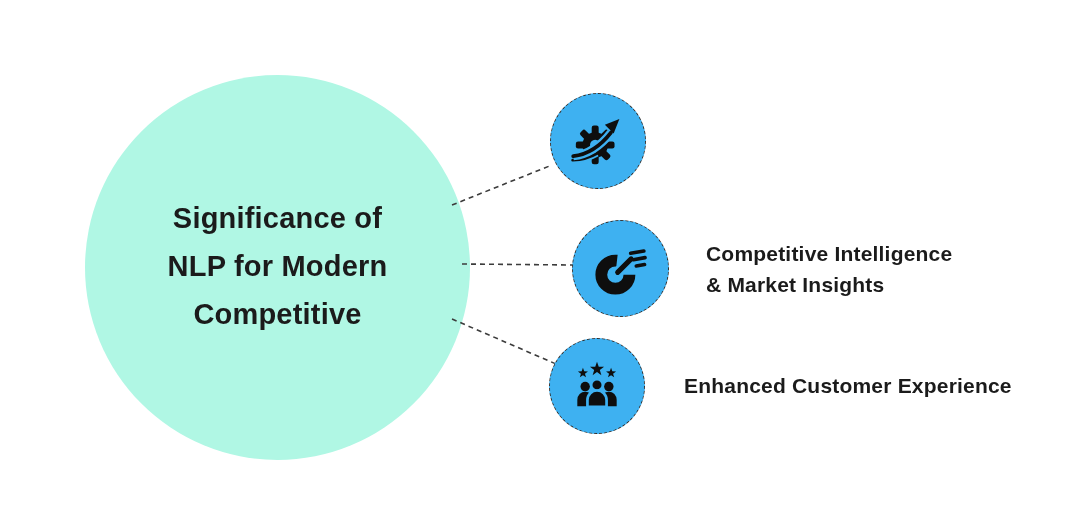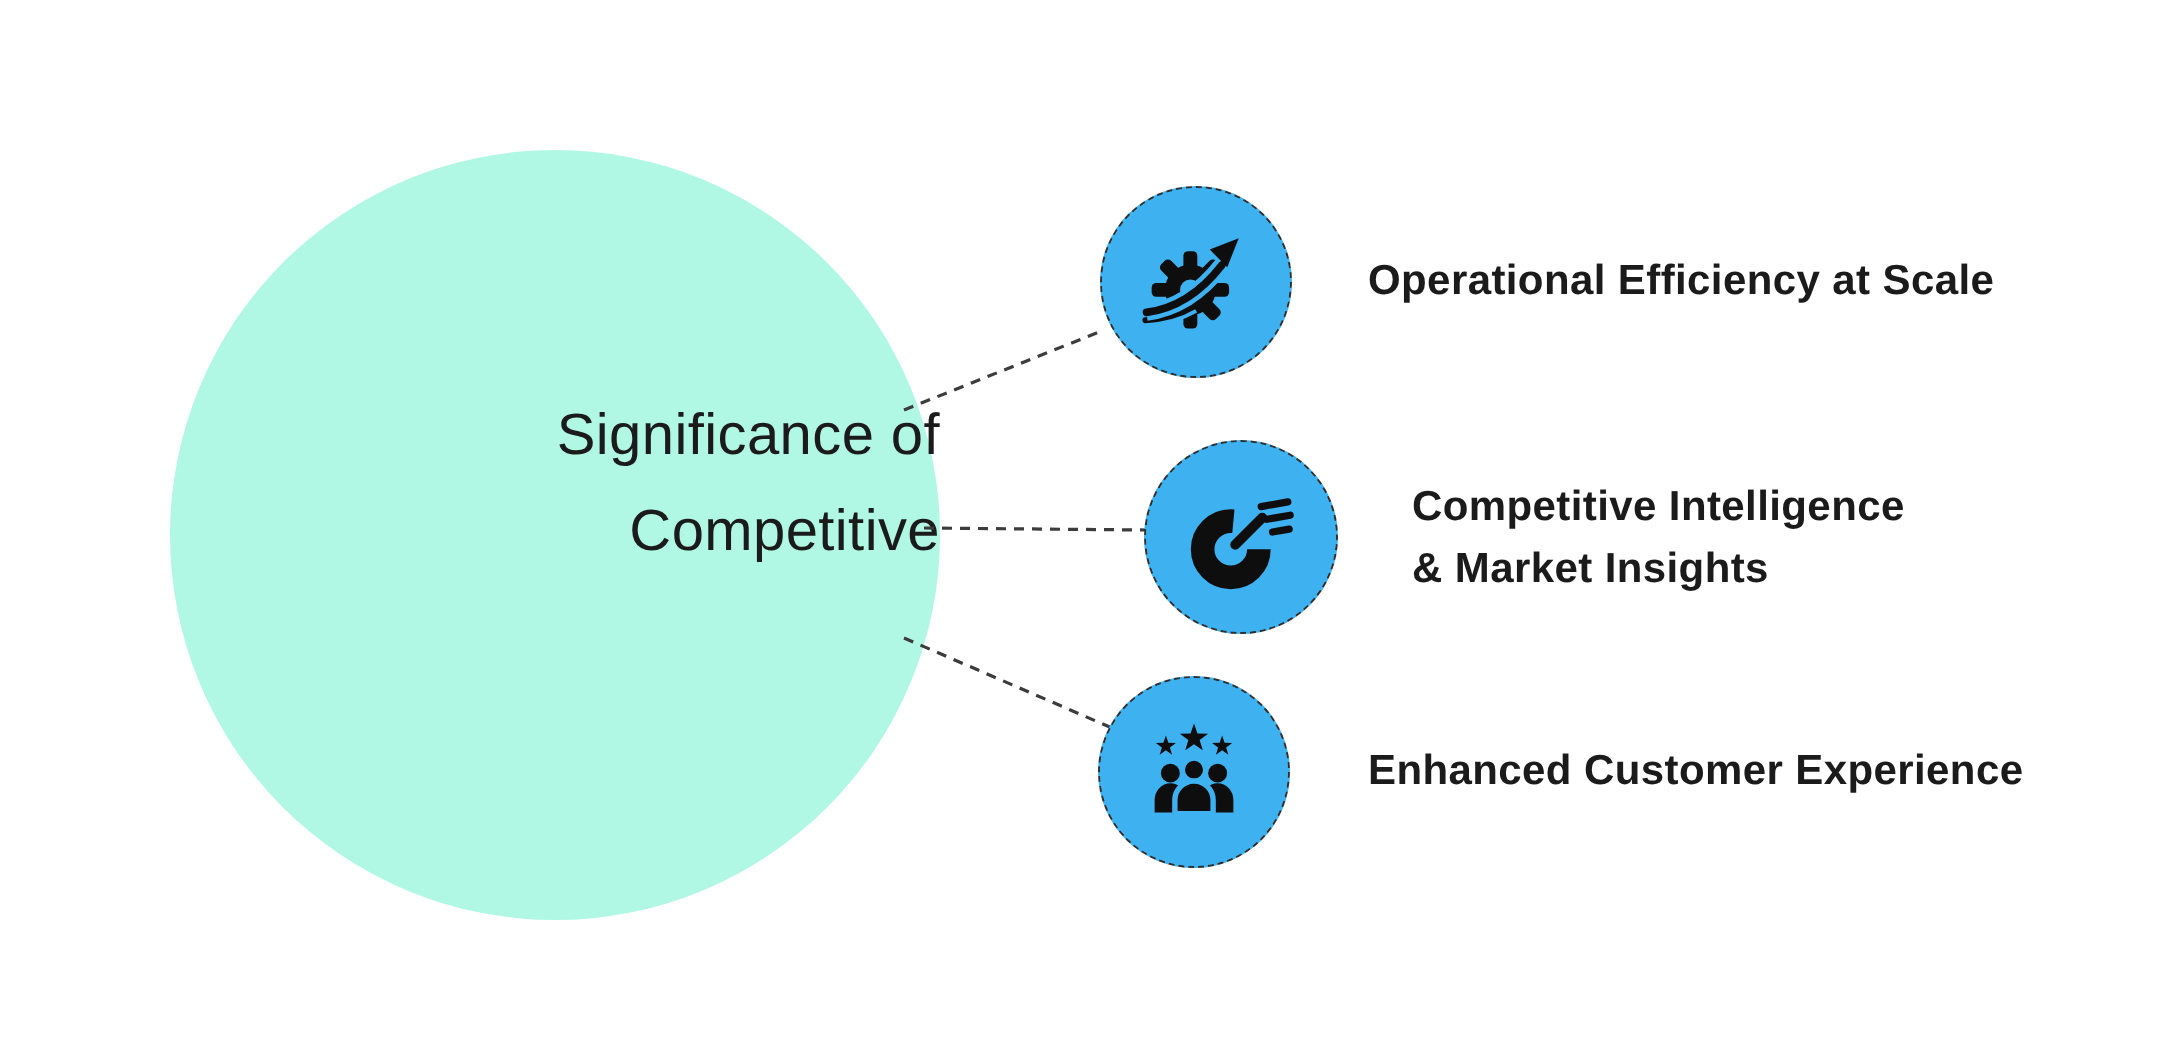--- a/index.html
+++ b/index.html
@@ -27,23 +27,23 @@
     position:absolute;
     left:85px;top:75px;
     width:385px;height:385px;
     border-radius:50%;
     background:var(--main-circle-fill);
   }
   .main-title{
     position:absolute;
     left:85px;top:194px;
     width:385px;
-    text-align:right;
+    text-align:center;
     font-size:29px;
-    font-weight:400;
+    font-weight:700;
     line-height:48px;
     letter-spacing:.2px;
     color:var(--text-color);
   }
   .main-title span{display:block;}
   .connectors{
     position:absolute;left:0;top:0;
     width:1080px;height:522px;
     pointer-events:none;
   }
@@ -83,20 +83,21 @@
 </style>
 </head>
 <body>
 
 <div class="canvas">
 
   <div class="main-circle"></div>
 
   <div class="main-title">
     <span>Significance of</span>
+    <span>NLP for Modern</span>
     <span>Competitive</span>
   </div>
 
   <svg class="connectors" viewBox="0 0 1080 522">
     <line x1="452" y1="205" x2="552" y2="165"></line>
     <line x1="462" y1="264" x2="573" y2="265"></line>
     <line x1="452" y1="319" x2="556" y2="364"></line>
   </svg>
 
   <div class="node-circle node-c1">
@@ -144,23 +145,20 @@
       <use href="#star" class="ink" transform="translate(36.5,12.5) scale(0.78)"></use>
       <circle class="ink" cx="13.5" cy="24.5" r="4.2"></circle>
       <path class="ink" d="M6.5,42 v-5.5 a7,7.5 0 0 1 14,0 V42 Z"></path>
       <circle class="ink" cx="34.5" cy="24.5" r="4.2"></circle>
       <path class="ink" d="M27.5,42 v-5.5 a7,7.5 0 0 1 14,0 V42 Z"></path>
       <circle class="ink blue-outline" cx="24" cy="23" r="5.2" stroke-width="2.4"></circle>
       <path class="ink blue-outline" d="M15.5,42.5 v-6 a8.5,8.5 0 0 1 17,0 v6 Z" stroke-width="2.4"></path>
     </svg>
   </div>
 
-  <div class="node-label label-1">
-    <span>Operational Efficiency at Scale</span>
-  </div>
 
   <div class="node-label label-2">
     <span>Competitive Intelligence</span>
     <span>&amp; Market Insights</span>
   </div>
 
   <div class="node-label label-3">
     <span>Enhanced Customer Experience</span>
   </div>
 

